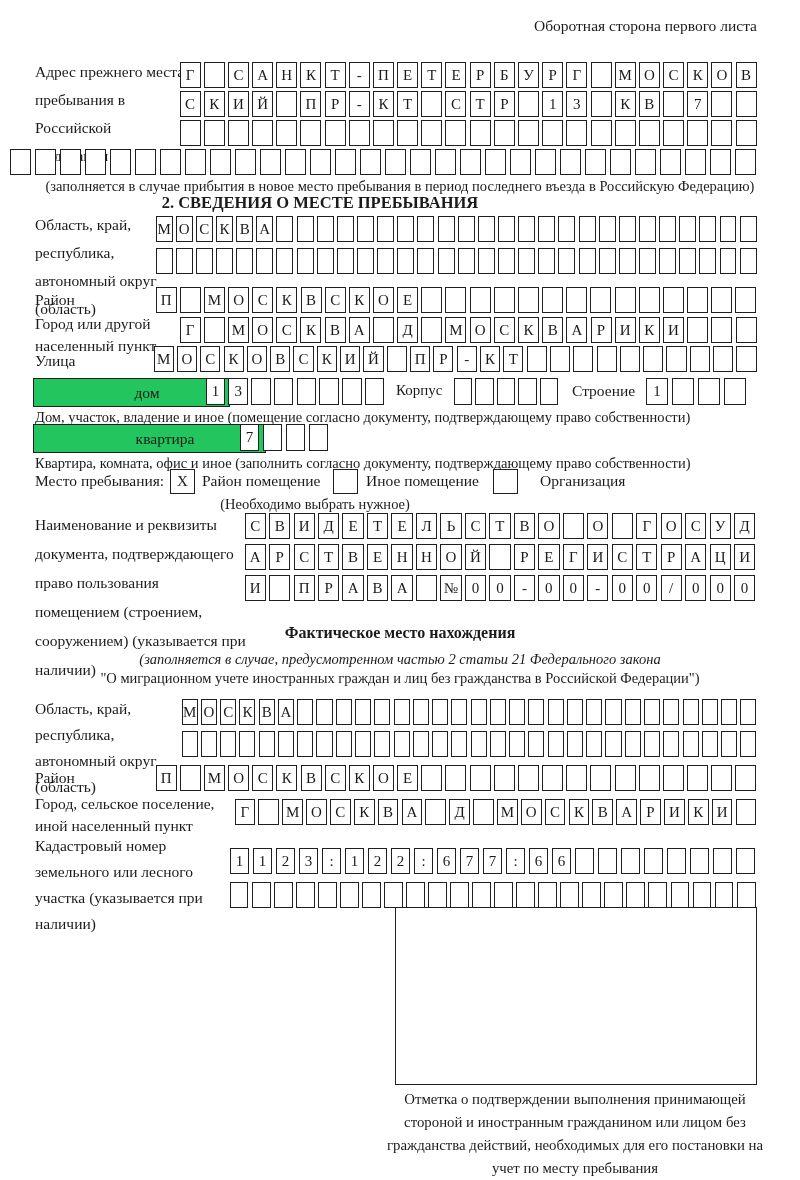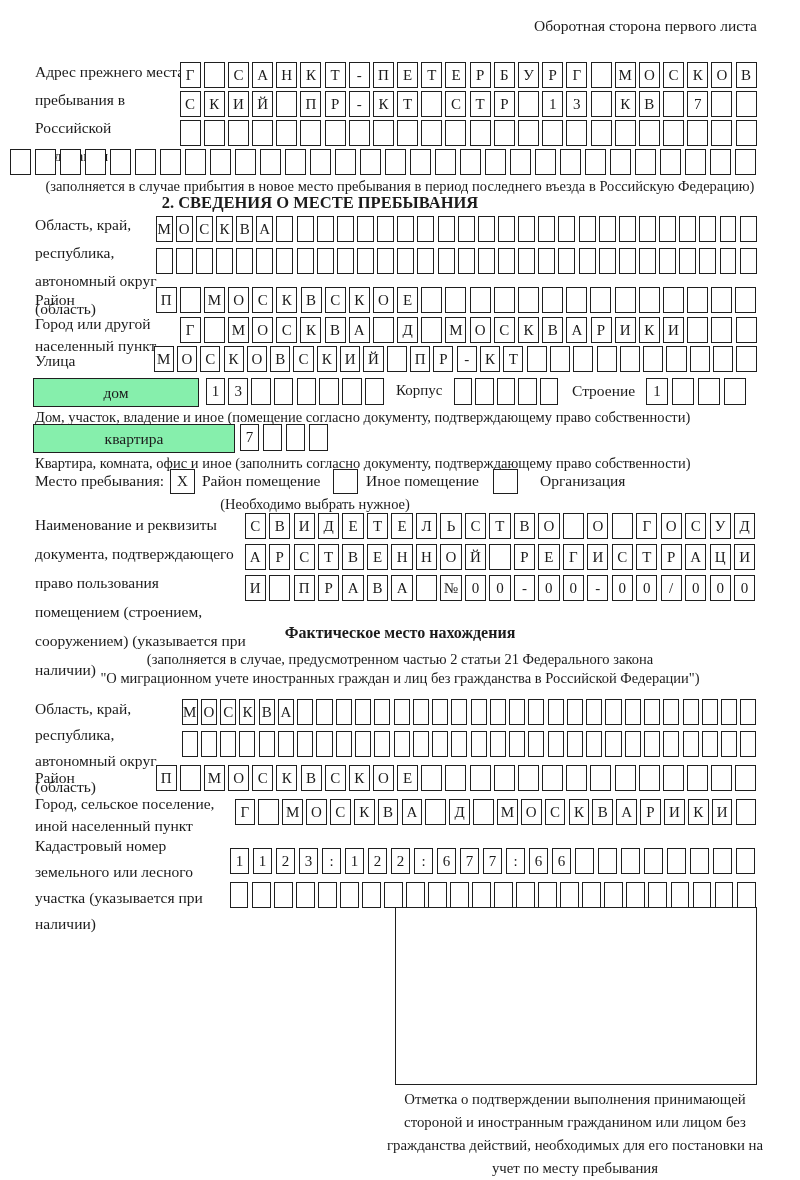--- a/index.html
+++ b/index.html
@@ -16,22 +16,22 @@
 
   .cellrow{position:absolute;display:flex;height:26px;}
   .cellrow .cell{
     flex:1 1 0;border:1.4px solid #1f1f1f;margin:0 1.6px;
     display:flex;align-items:center;justify-content:center;
     font-size:15px;line-height:1;background:#fff;
   }
   .h27{height:27px;}
 
   .namedbox{
-    position:absolute;border:1.8px solid #1f1f1f;background:#86efac;
-    display:flex;align-items:center;justify-content:center;font-size:15.5px;
+    position:absolute;border:1.8px solid #1f1f1f;background:#22c55e;
+    display:flex;align-items:center;justify-content:center;font-size:15.5px;padding-left:31px;
   }
   .checkbox{
     position:absolute;width:23px;height:23px;border:1.6px solid #1f1f1f;
     display:flex;align-items:center;justify-content:center;font-size:15px;background:#fff;
   }
   .stamp-box{position:absolute;border:1.6px solid #1f1f1f;background:#fff;}
 </style>
 </head>
 <body>
 
@@ -418,21 +418,21 @@
       <span class="cell">-</span>
       <span class="cell">0</span>
       <span class="cell">0</span>
       <span class="cell">/</span>
       <span class="cell">0</span>
       <span class="cell">0</span>
       <span class="cell">0</span>
     </div>
 
   <div class="abs bold center" style="left:0;top:624px;width:800px;font-size:16px;">Фактическое место нахождения</div>
-  <div class="abs small-note center" style="left:0;top:651px;width:800px;">(заполняется в случае, предусмотренном частью 2 статьи 21 Федерального закона</div>
+  <div class="abs small-note center" style="left:0;top:651px;width:800px;font-style:italic;">(заполняется в случае, предусмотренном частью 2 статьи 21 Федерального закона</div>
   <div class="abs small-note center" style="left:0;top:670px;width:800px;">"О миграционном учете иностранных граждан и лиц без гражданства в Российской Федерации")</div>
 
   <div class="abs lbl" style="left:35px;top:696px;width:152px;line-height:26px;">Область, край, республика, автономный округ (область)</div>
   <div class="cellrow" style="left:180px;top:699px;width:578px;">
       <span class="cell">М</span>
       <span class="cell">О</span>
       <span class="cell">С</span>
       <span class="cell">К</span>
       <span class="cell">В</span>
       <span class="cell">А</span>

